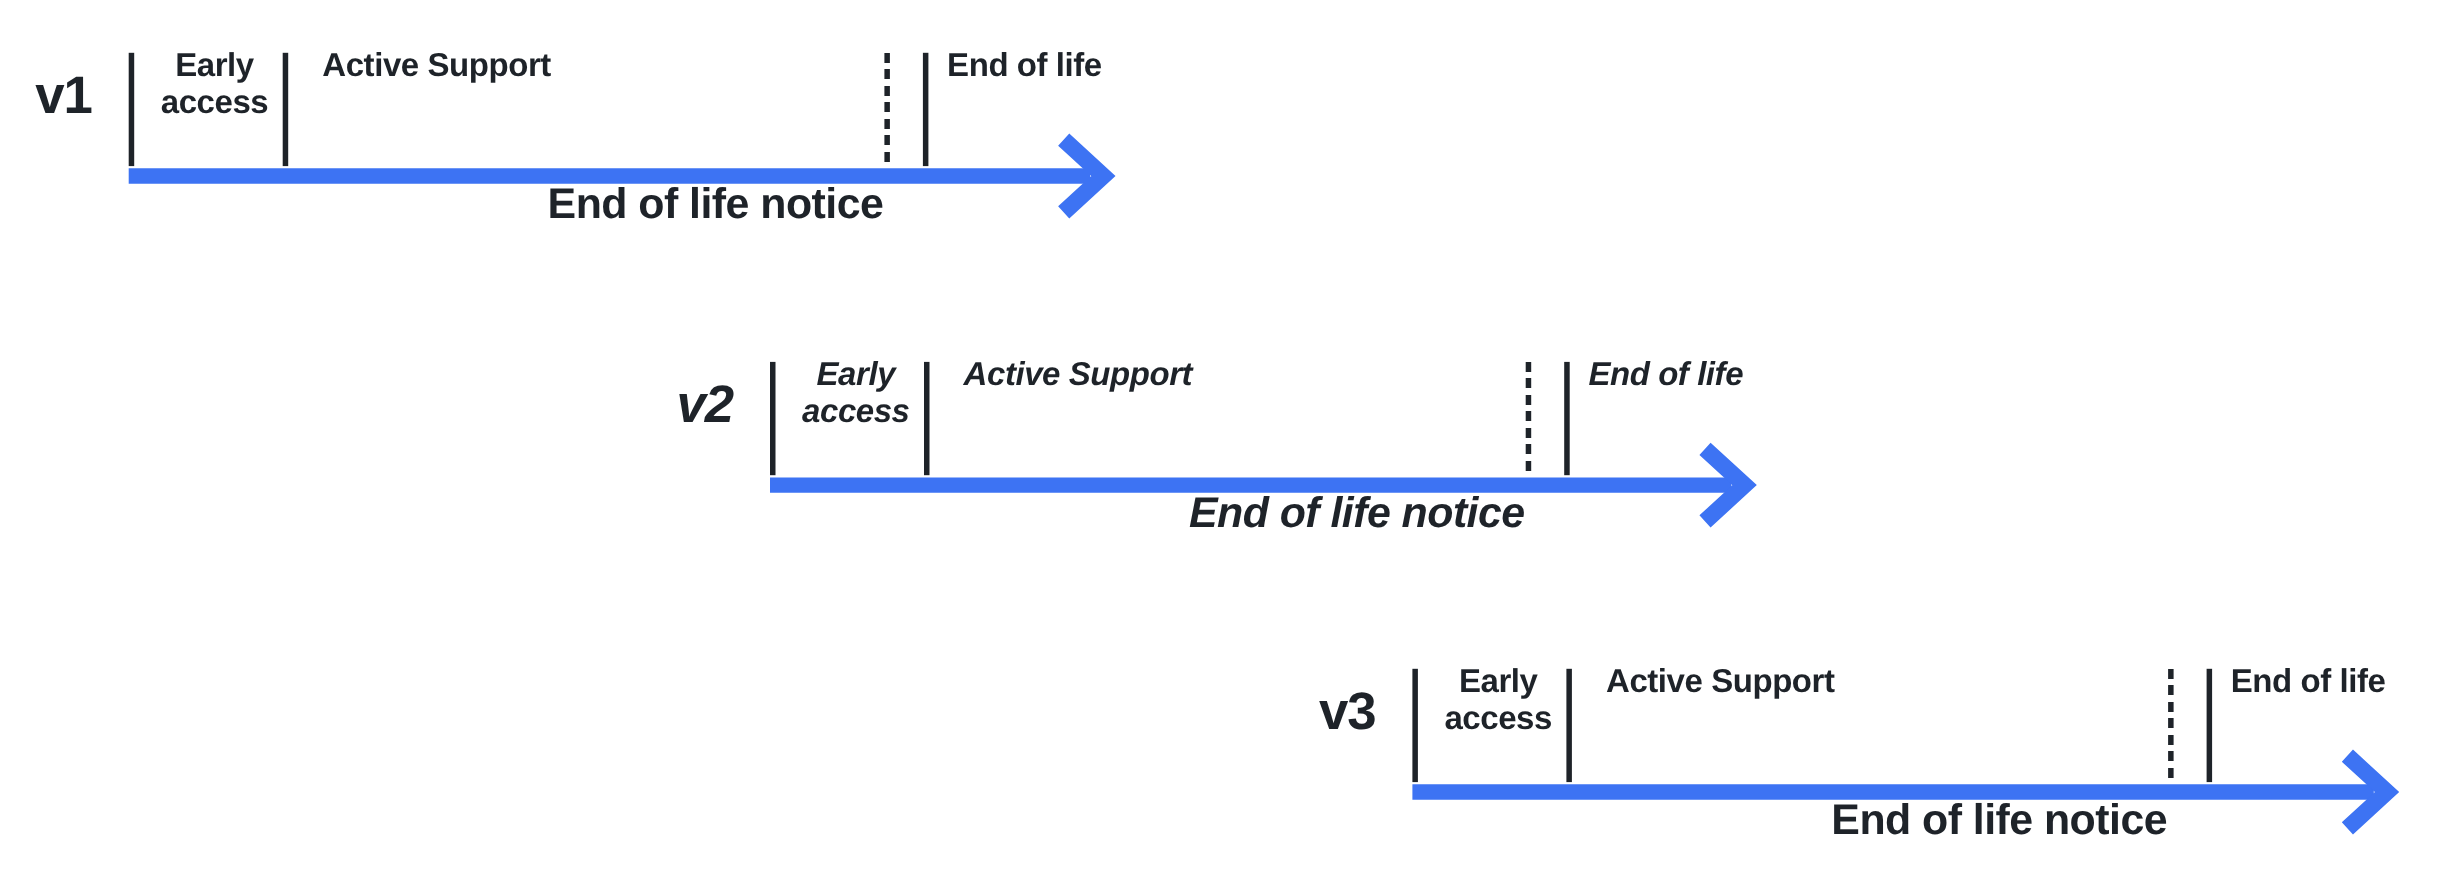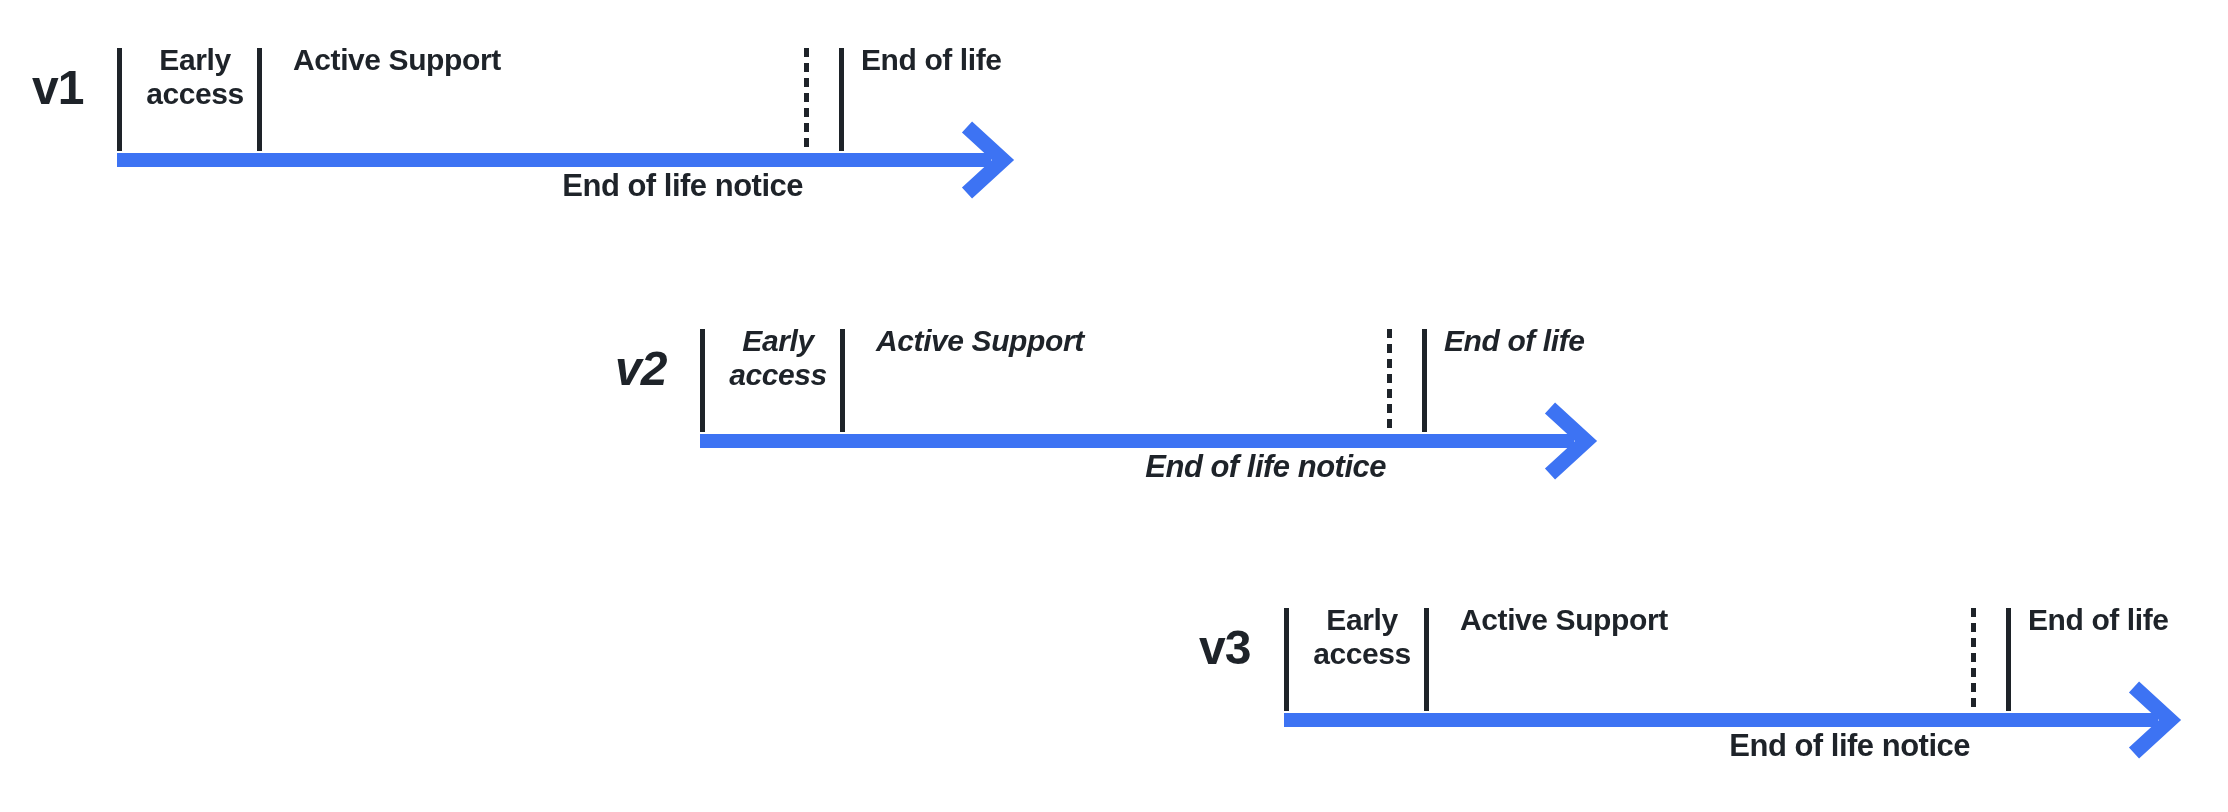--- a/index.html
+++ b/index.html
@@ -75,21 +75,21 @@
   .phase.early  { left: 20px; width: 112px; white-space: normal; text-align: center; }
   .phase.active { left: 174px; text-align: center; }
   .phase.eol    { left: 742px; text-align: center; }
 
   .notice {
     position: absolute;
     left: 84px;
     width: 600px;
     top: 128px;
     text-align: right;
-    font-size: 31px;
+    font-size: 39px;
     line-height: 30px;
     font-weight: 700;
     letter-spacing: -0.5px;
     white-space: nowrap;
   }
 
   .arrow {
     position: absolute;
     left: -10px;
     top: 77px;

